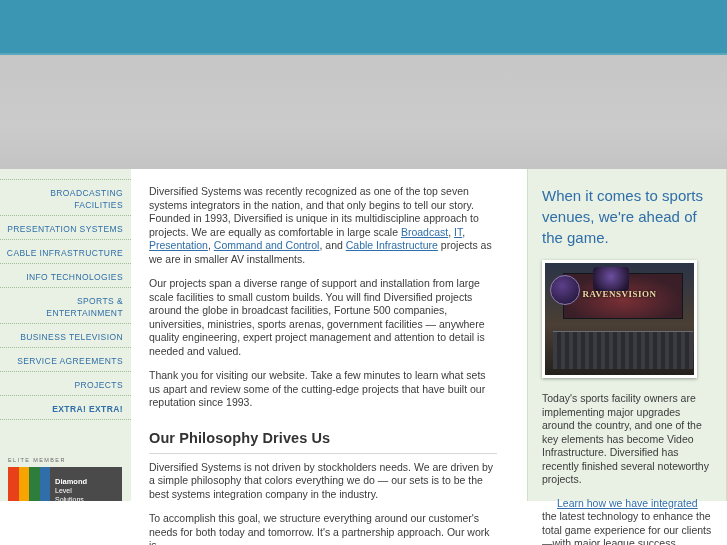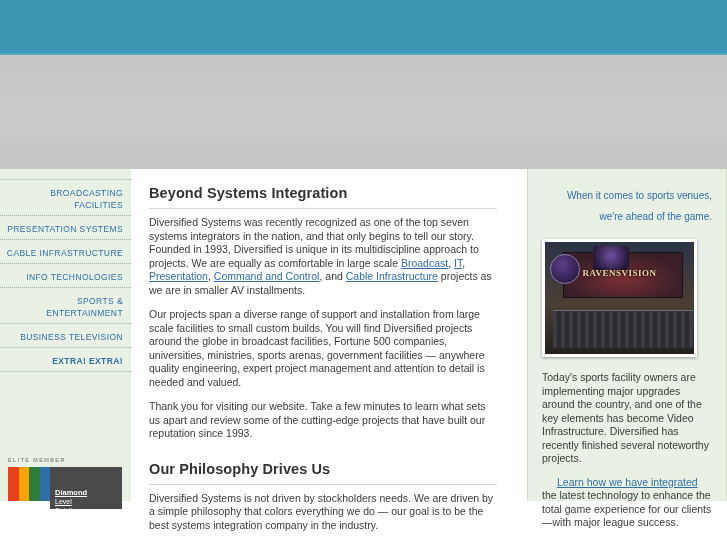--- a/index.html
+++ b/index.html
@@ -119,24 +119,23 @@
   }
   .sw1 { background: #e8411a; }
   .sw2 { background: #f7a400; }
   .sw3 { background: #2f7d3a; }
   .sw4 { background: #2f6ea8; }
   .badge-text {
     background: #4a4a4a;
     color: #ffffff;
     font-size: 7.5px;
     line-height: 9px;
-    padding: 21px 5px;
+    padding: 10px 5px;
     font-weight: bold;
     width: 72px;
-    text-decoration: underline;
   }
   .badge-text small { display: block; font-weight: normal; font-size: 7px; }
 
   
   .content {
     flex: 1 1 auto;
     padding: 16px 20px 0 18px;
     background: #ffffff;
   }
   h1.section-title {
@@ -166,26 +165,25 @@
   .rail {
     width: 200px;
     flex: 0 0 200px;
     background: #e8f1e4;
     border-left: 1px solid #cfe0c9;
     border-right: 1px solid #cfe0c9;
     margin-left: 10px;
     padding: 16px 14px 0 14px;
   }
   .rail-headline {
-    font-size: 10px;
+    font-size: 15px;
     line-height: 21px;
     color: #2f6ea8;
     margin: 0 0 12px 0;
     font-weight: normal;
-    text-align: right;
   }
   .rail-photo {
     width: 155px;
     height: 118px;
     border: 3px solid #ffffff;
     box-shadow: 0 1px 3px rgba(0,0,0,0.35);
     background: #1d2533;
     position: relative;
     overflow: hidden;
     margin-bottom: 14px;
@@ -280,20 +278,26 @@
         <a href="#">CABLE INFRASTRUCTURE</a>
       </li>
       <li class="nav-item">
         <a href="#">INFO TECHNOLOGIES</a>
       </li>
       <li class="nav-item">
         <a href="#">SPORTS &amp; ENTERTAINMENT</a>
       </li>
       <li class="nav-item">
         <a href="#">BUSINESS TELEVISION</a>
+      </li>
+      <li class="nav-item">
+        <a href="#">SERVICE AGREEMENTS</a>
+      </li>
+      <li class="nav-item">
+        <a href="#">PROJECTS</a>
       </li>
       <li class="nav-item extra">
         <a href="#">EXTRA! EXTRA!</a>
       </li>
     </ul>
 
     <div class="logo-block">
       <div class="logo-sub">ELITE MEMBER</div>
       <div class="logo-badge">
         <div class="badge-swatches">
@@ -305,32 +309,31 @@
         <div class="badge-text">
           <span>Diamond</span>
           <small>Level</small>
           <small>Solutions</small>
         </div>
       </div>
     </div>
   </div>
 
   <div class="content">
-    <h1 class="section-title">Beyond Systems Integration</h1>
 
     <p>
       <span>Diversified Systems was recently recognized as one of the top seven systems integrators in the nation, and that only begins to tell our story. Founded in 1993, Diversified is unique in its multidiscipline approach to projects. We are equally as comfortable in large scale </span><a href="#">Broadcast</a><span>, </span><a href="#">IT</a><span>, </span><a href="#">Presentation</a><span>, </span><a href="#">Command and Control</a><span>, and </span><a href="#">Cable Infrastructure</a><span> projects as we are in smaller AV installments.</span>
     </p>
 
     <p>Our projects span a diverse range of support and installation from large scale facilities to small custom builds. You will find Diversified projects around the globe in broadcast facilities, Fortune 500 companies, universities, ministries, sports arenas, government facilities — anywhere quality engineering, expert project management and attention to detail is needed and valued.</p>
     <p>Thank you for visiting our website. Take a few minutes to learn what sets us apart and review some of the cutting-edge projects that have built our reputation since 1993.</p>
 
     <h1 class="section-title second">Our Philosophy Drives Us</h1>
 
-    <p>Diversified Systems is not driven by stockholders needs. We are driven by a simple philosophy that colors everything we do — our goal is to be the best systems integration company in the industry.</p>
+    <p>Diversified Systems is not driven by stockholders needs. We are driven by a simple philosophy that colors everything we do — our sets is to be the best systems integration company in the industry.</p>
     <p>To accomplish this goal, we structure everything around our customer's needs for both today and tomorrow. It's a partnership approach. Our work is</p>
   </div>
 
   <div class="rail">
     <div class="rail-headline">When it comes to sports venues, we're ahead of the game.</div>
 
     <div class="rail-photo">
       <div class="photo-sky"></div>
       <div class="photo-screen"></div>
       <div class="photo-logo"></div>

